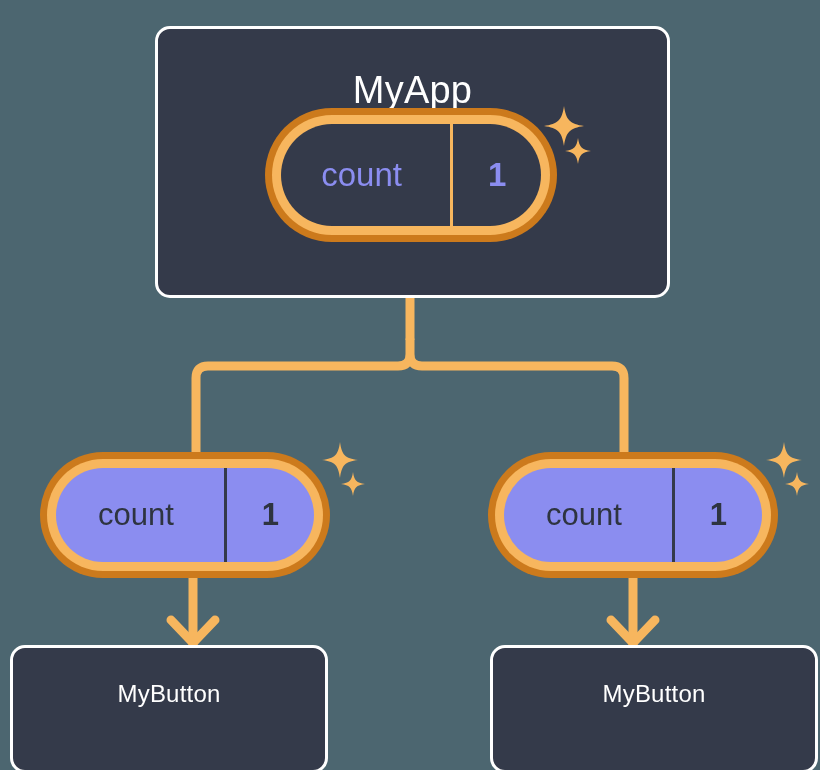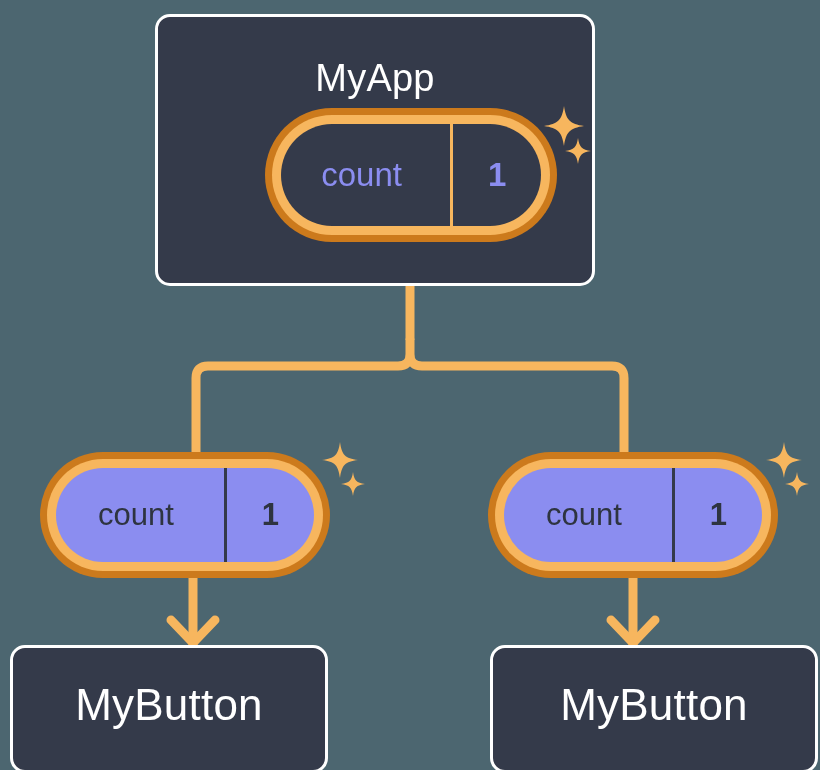--- a/index.html
+++ b/index.html
@@ -27,26 +27,26 @@
   .card-title {
     position: absolute;
     left: 0;
     width: 100%;
     text-align: center;
     color: #ffffff;
     font-weight: 400;
     letter-spacing: 0.2px;
   }
 
-  #app-card   { left: 155px; top: 14px;  width: 440px; height: 272px; }
+  #app-card   { left: 155px; top: 26px;  width: 515px; height: 272px; }
   #app-title  { top: 40px; font-size: 38px; }
 
   #btn-card-left  { left: 10px;  top: 645px; width: 318px; height: 128px; }
   #btn-card-right { left: 490px; top: 645px; width: 328px; height: 128px; }
-  .btn-title { top: 32px; font-size: 44px; }
+  .btn-title { top: 32px; font-size: 24px; }
 
   
   .pill {
     position: absolute;
     box-sizing: border-box;
     border-radius: 999px;
     background: #cc7a1c;            
     padding: 7px;
     display: flex;
   }

